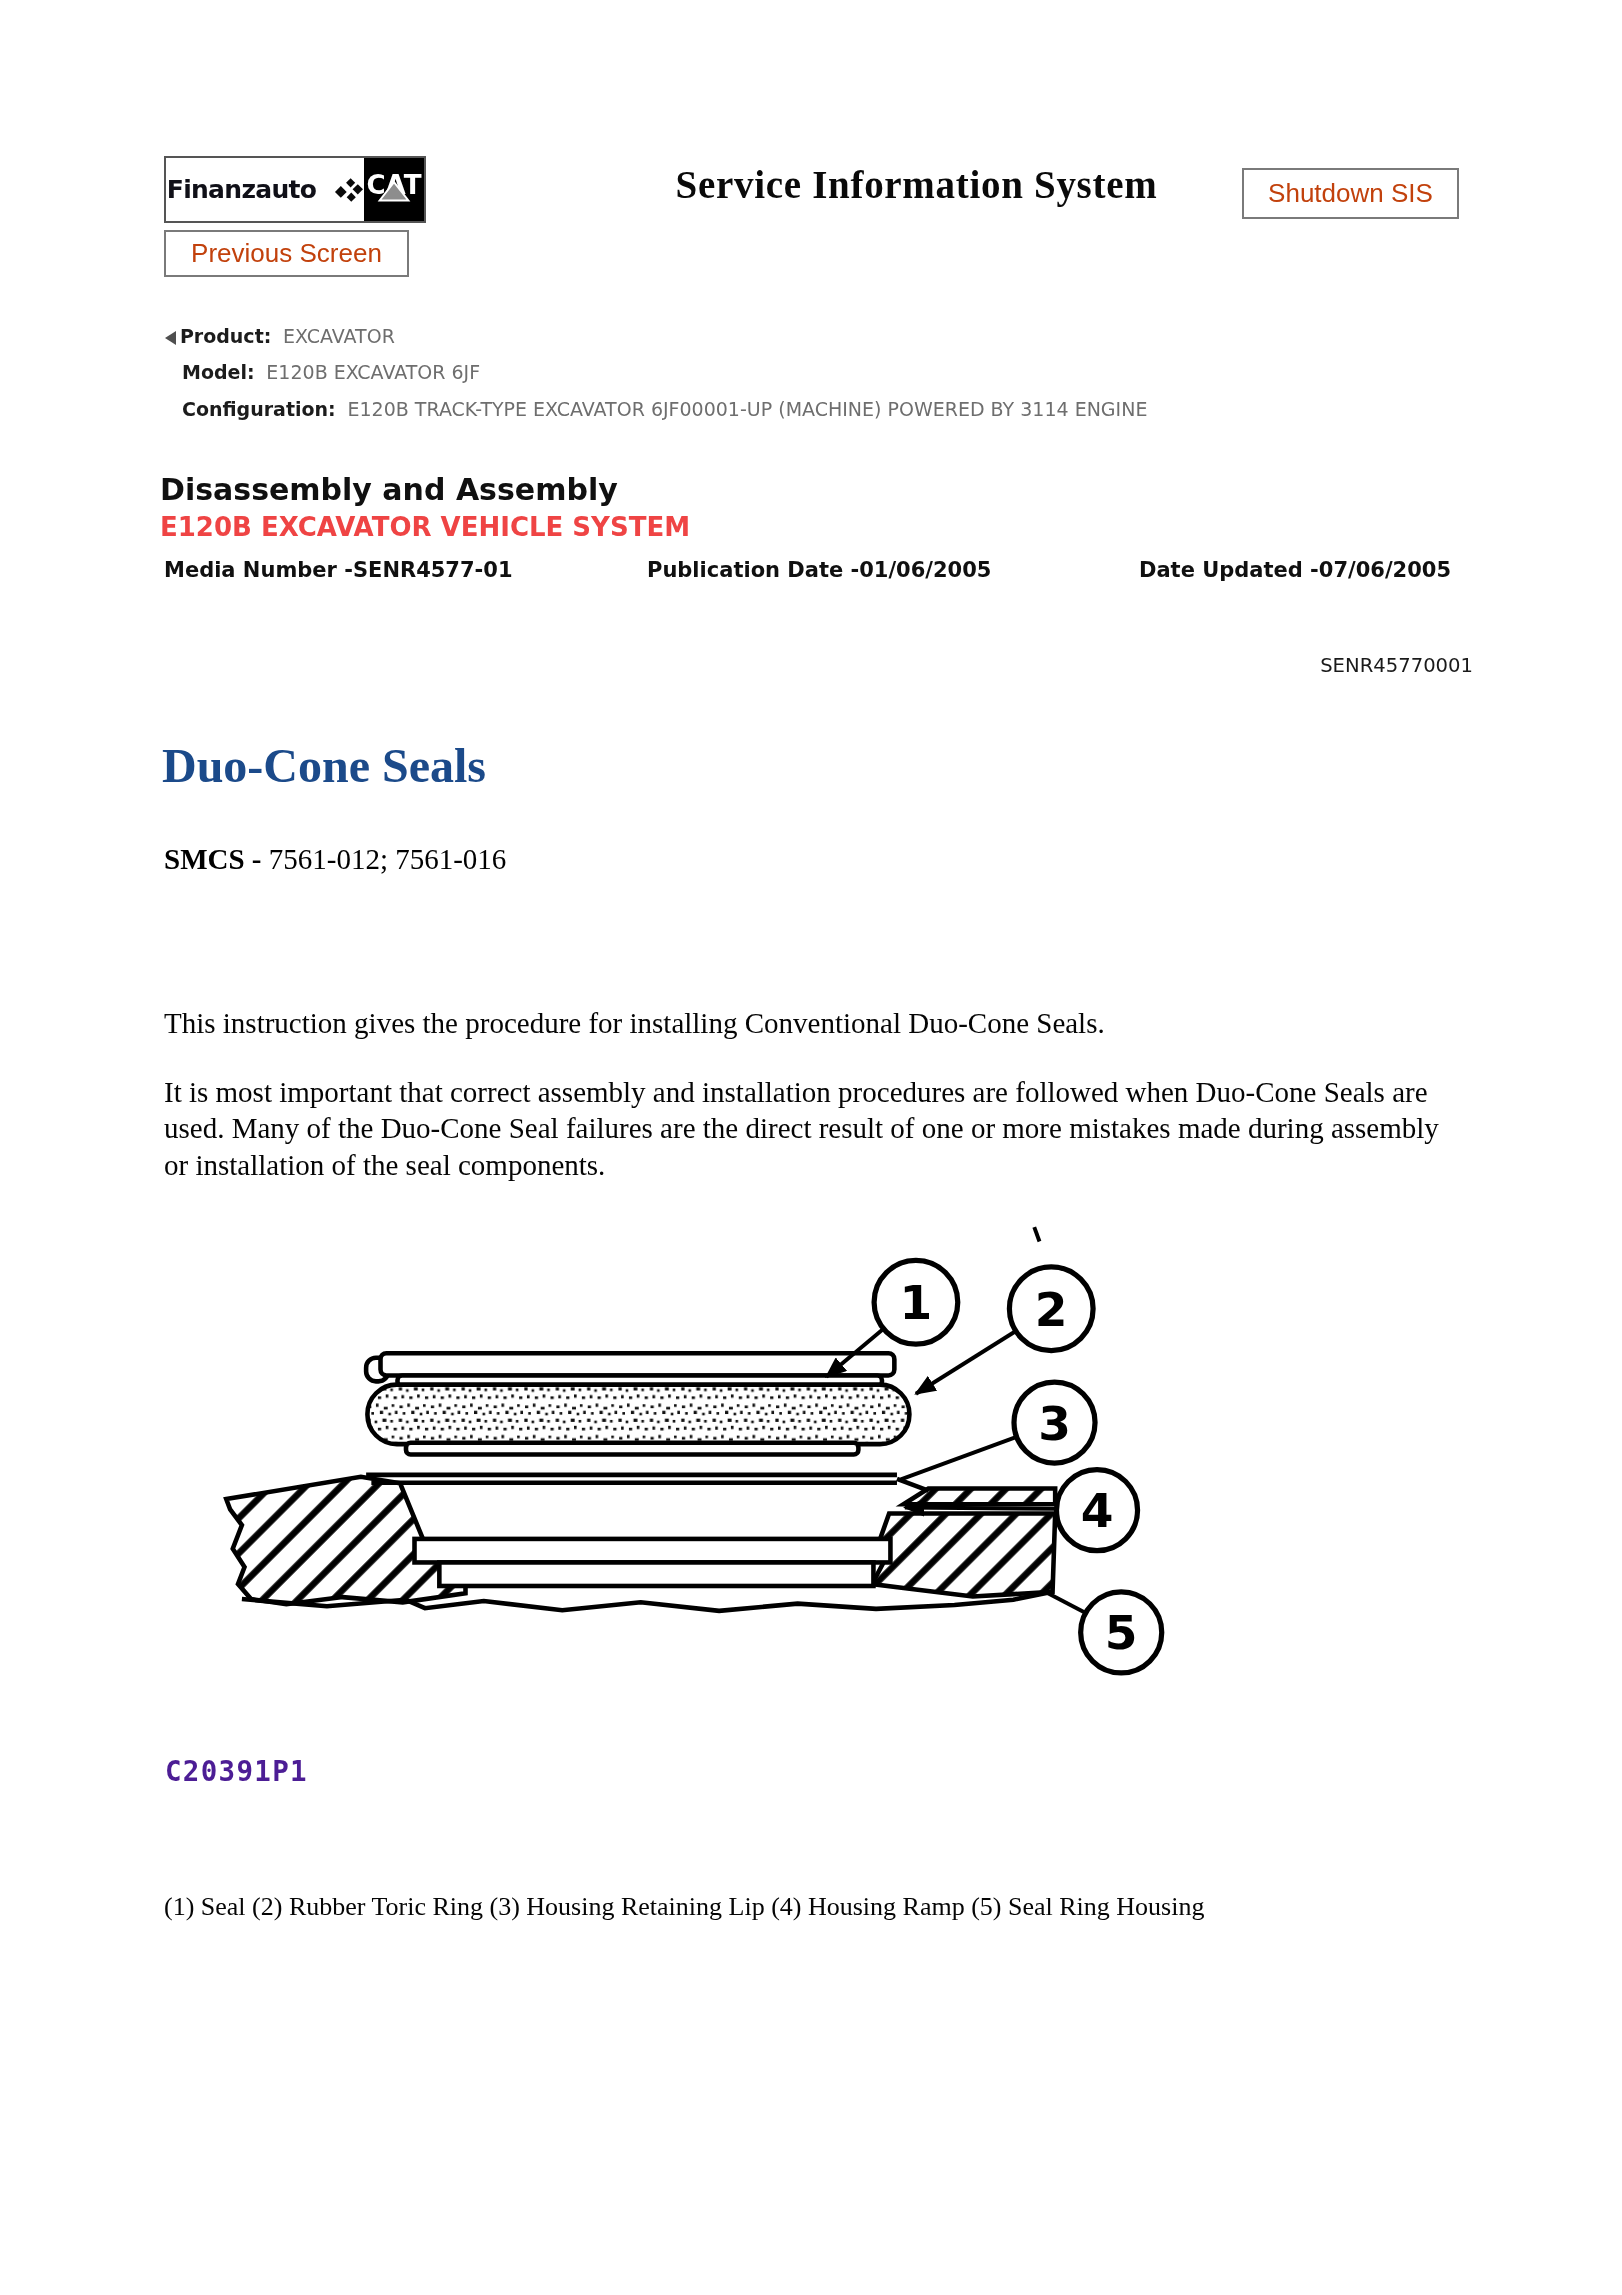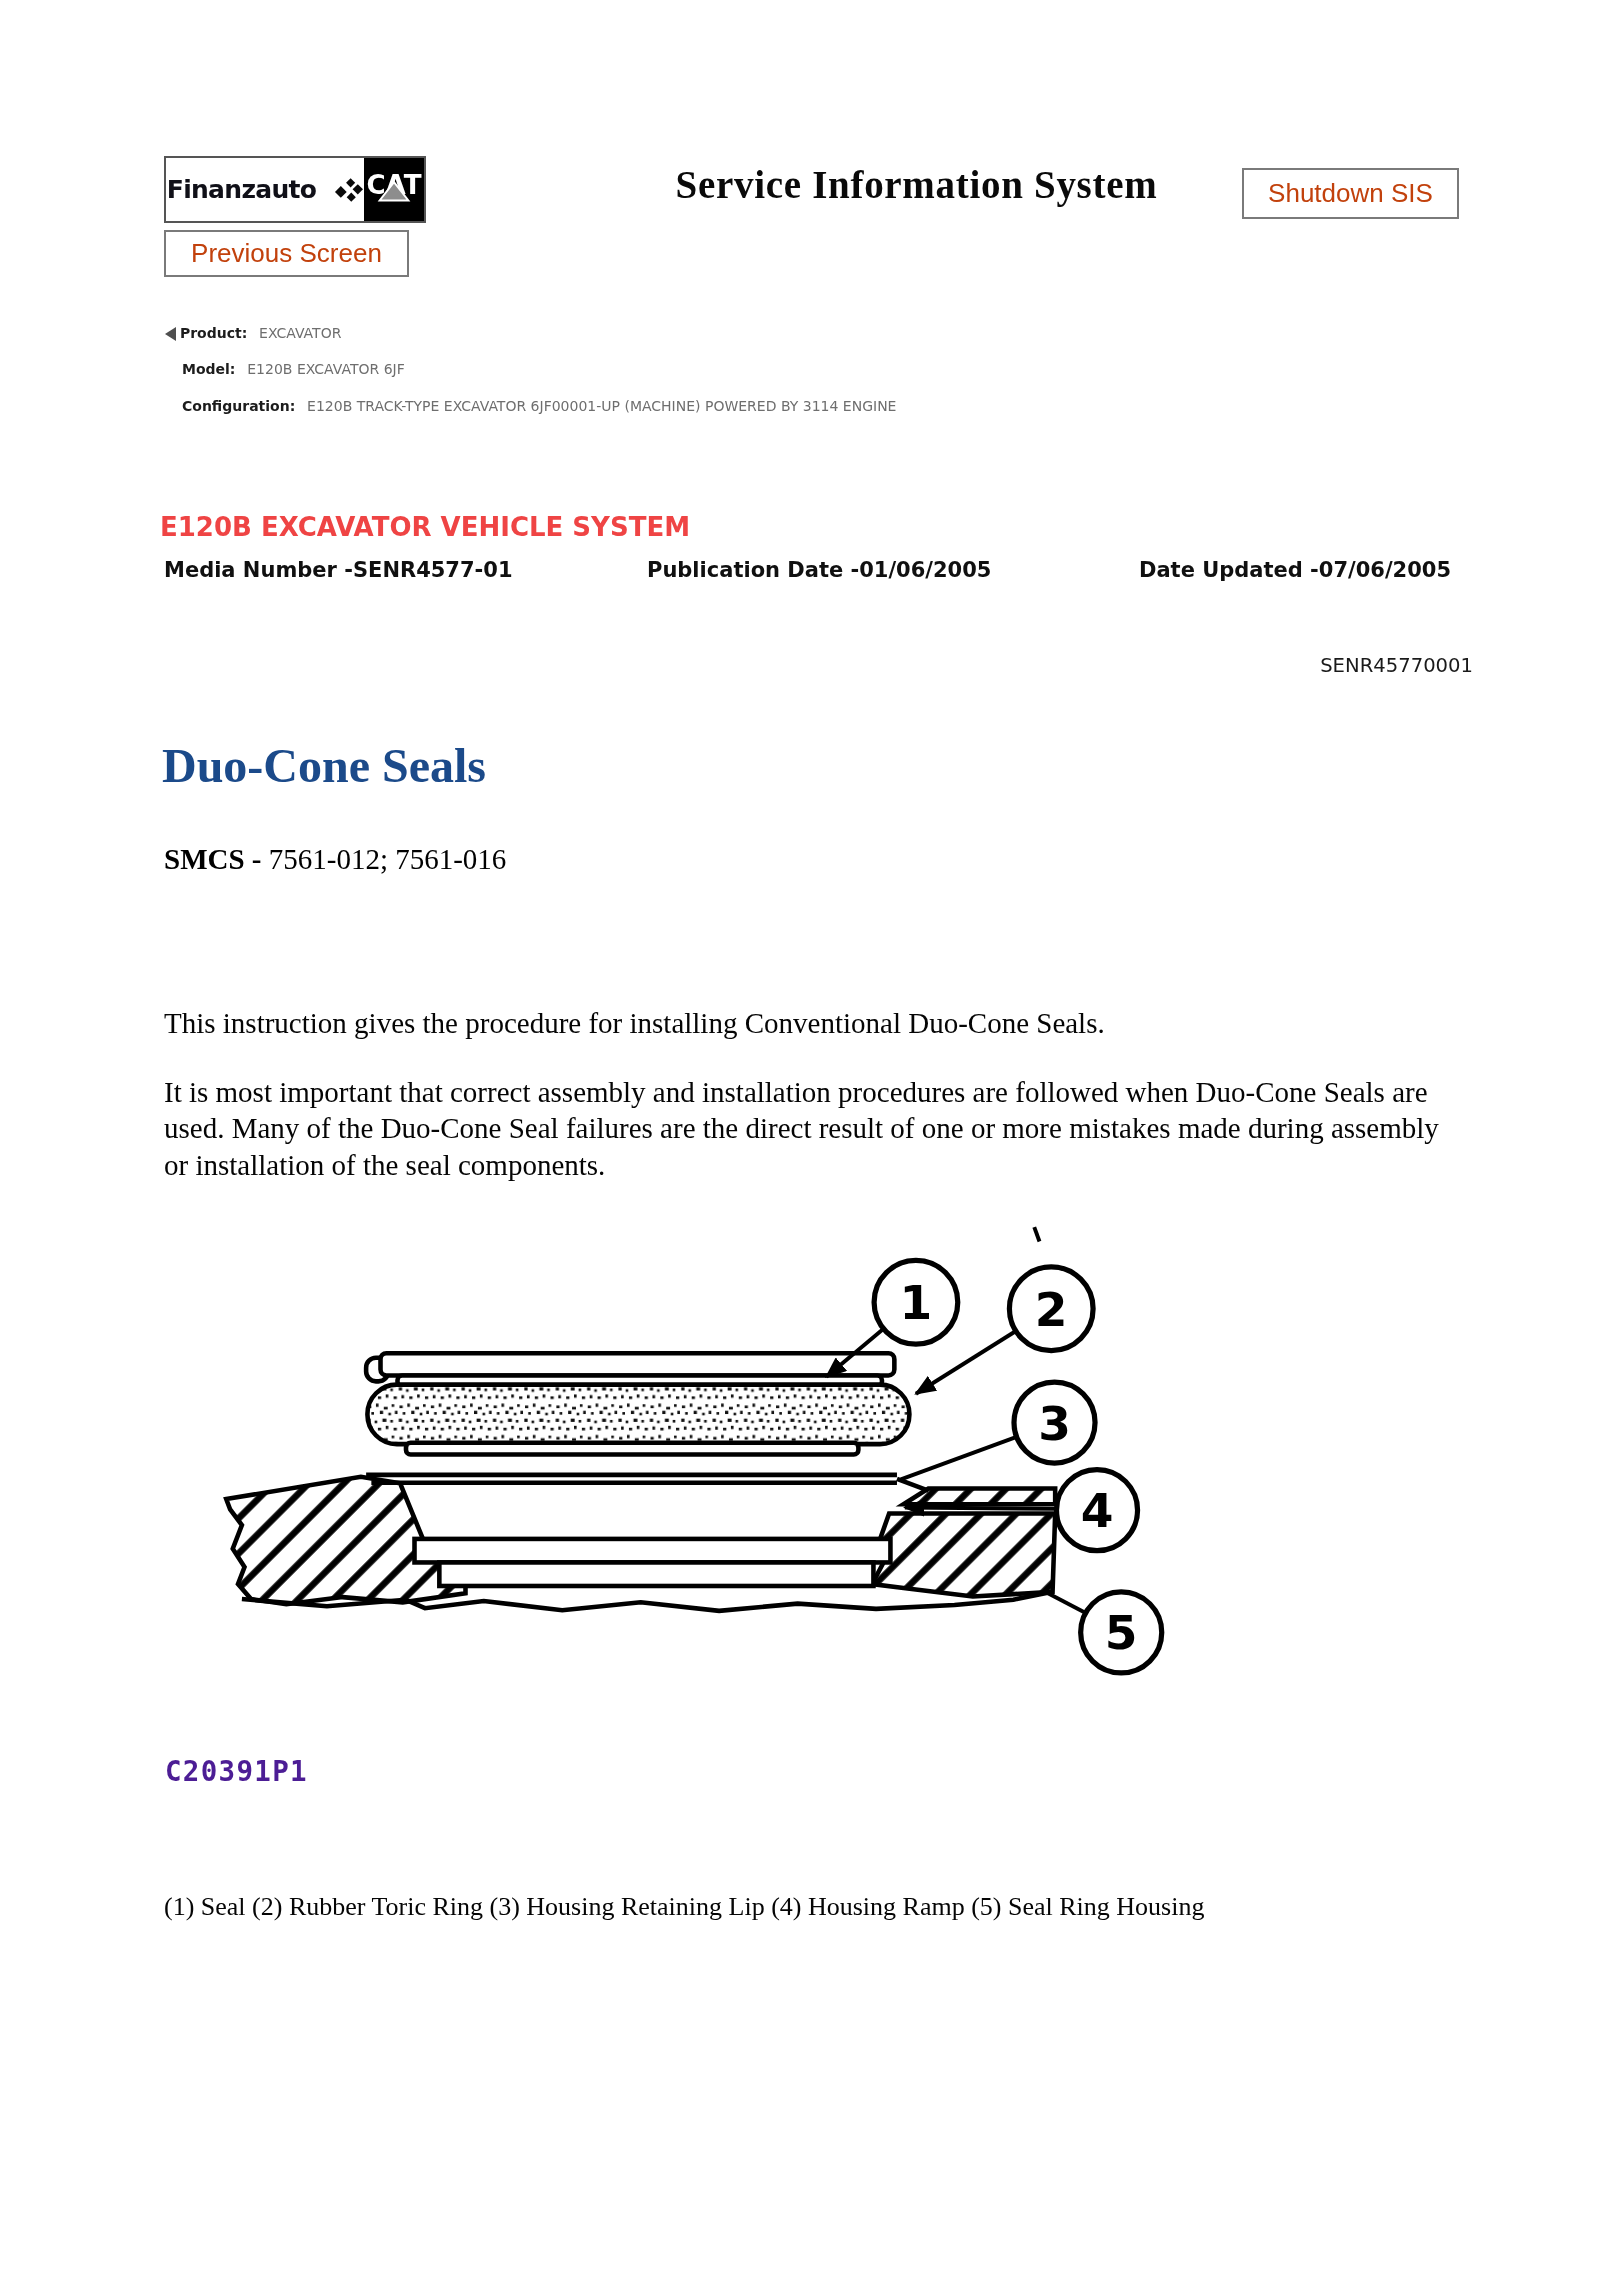--- a/index.html
+++ b/index.html
@@ -13,21 +13,21 @@
   .logo-brand{font-family:"DejaVu Sans",sans-serif;font-weight:bold;font-size:25px;color:#101018;letter-spacing:-0.7px;}
   .cat-box{width:60px;height:100%;background:#000;display:flex;align-items:center;justify-content:center;}
   .hdr-title{position:absolute;left:622px;top:162px;width:589px;text-align:center;
              font-family:"Liberation Serif",serif;font-weight:bold;font-size:39px;letter-spacing:0.7px;color:#0a0a0a;}
   .btn{position:absolute;border:2.6px solid #7a7a7a;background:#fff;display:flex;align-items:center;
        justify-content:center;font-size:26px;color:#c2410c;box-sizing:border-box;cursor:pointer;}
   .btn-shutdown{left:1242px;top:168px;width:217px;height:51px;}
   .btn-previous{left:164px;top:230px;width:245px;height:47px;}
 
   
-  .prod-row{position:absolute;left:165px;font-family:"DejaVu Sans",sans-serif;font-size:14px;white-space:nowrap;}
+  .prod-row{position:absolute;left:165px;font-family:"DejaVu Sans",sans-serif;font-size:19px;white-space:nowrap;}
   .prod-row .lbl{font-weight:bold;color:#1c1c1c;}
   .prod-row .val{color:#6e6e6e;margin-left:11.8px;}
   .back-arrow{display:inline-block;width:0;height:0;border-top:7.2px solid transparent;
               border-bottom:7.2px solid transparent;border-right:11.8px solid #4f4f4f;
               margin-right:3.9px;vertical-align:middle;}
 
   
   .sec-title{position:absolute;left:160px;top:472px;font-family:"DejaVu Sans",sans-serif;
              font-weight:bold;font-size:30px;color:#101010;}
   .sec-sub{position:absolute;left:160px;top:512px;font-family:"DejaVu Sans",sans-serif;
@@ -98,20 +98,21 @@
   <div class="prod-row" style="top:325px;">
     <span class="back-arrow"></span><span class="lbl">Product:</span><span class="val">EXCAVATOR</span>
   </div>
   <div class="prod-row" style="top:361px;left:182px;">
     <span class="lbl">Model:</span><span class="val">E120B EXCAVATOR 6JF</span>
   </div>
   <div class="prod-row" style="top:398px;left:182px;">
     <span class="lbl">Configuration:</span><span class="val">E120B TRACK-TYPE EXCAVATOR 6JF00001-UP (MACHINE) POWERED BY 3114 ENGINE</span>
   </div>
 
+  <div class="sec-title">Disassembly and Assembly</div>
   <div class="sec-sub">E120B EXCAVATOR VEHICLE SYSTEM</div>
   <div class="media-item" style="left:164px;">Media Number -SENR4577-01</div>
   <div class="media-item" style="left:647px;">Publication Date -01/06/2005</div>
   <div class="media-item" style="left:1139px;">Date Updated -07/06/2005</div>
 
   <div class="doc-code">SENR45770001</div>
 
   <div class="article-title">Duo-Cone Seals</div>
 
   <div class="smcs">

